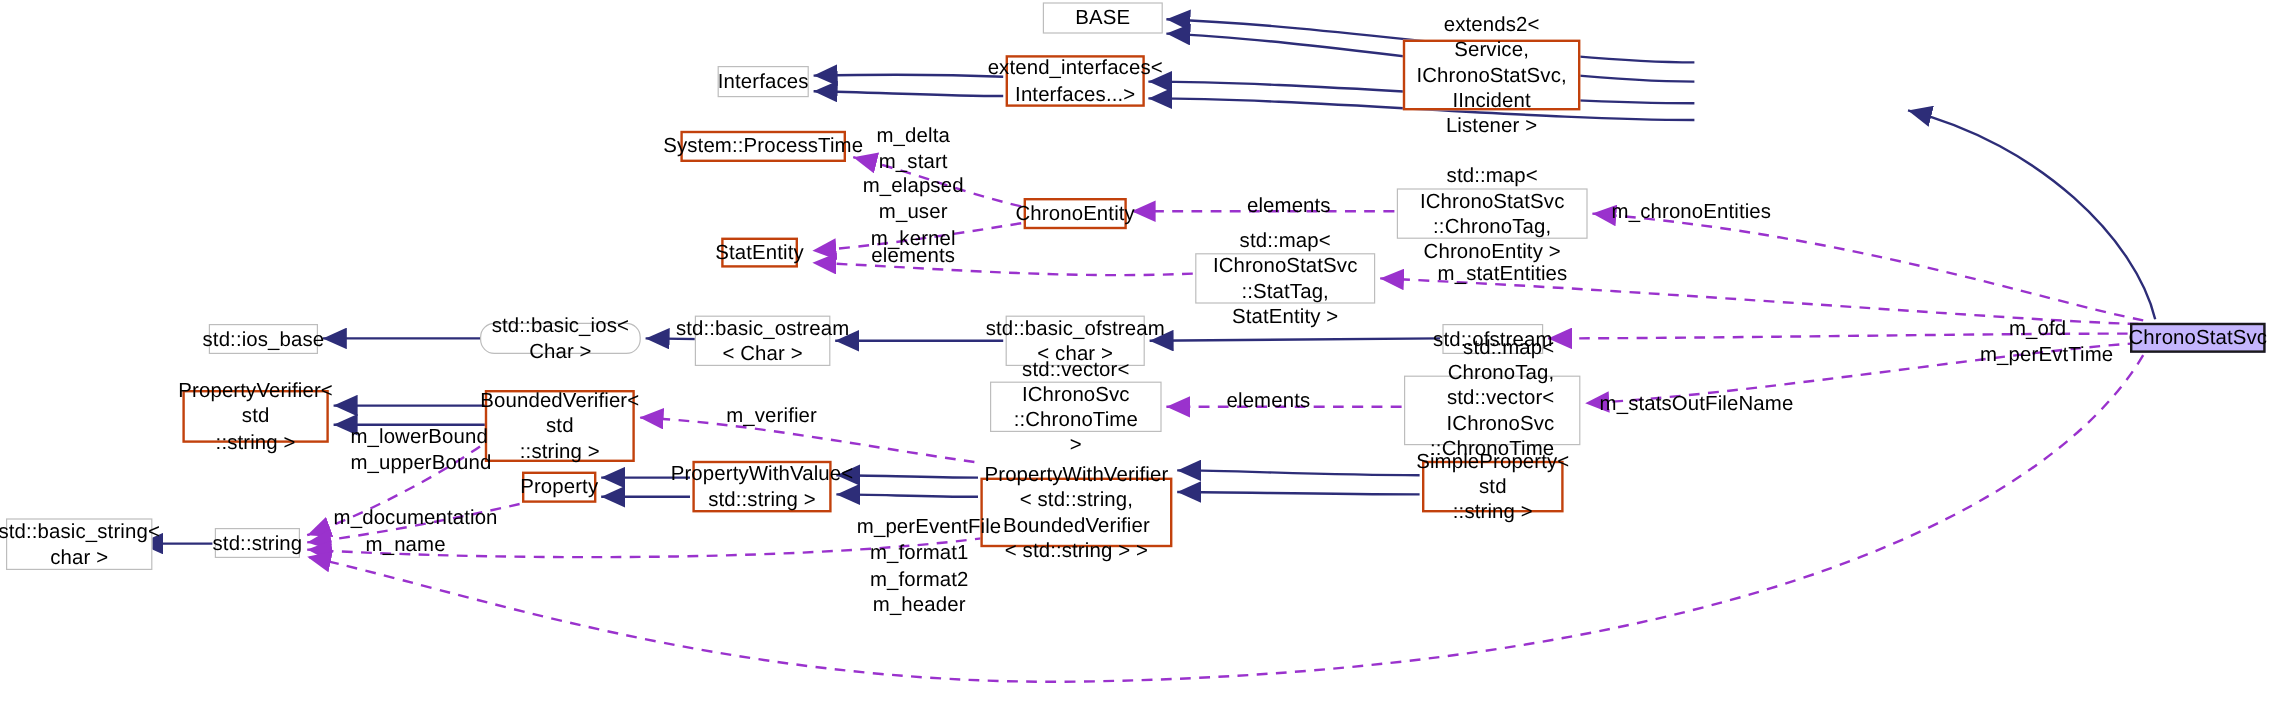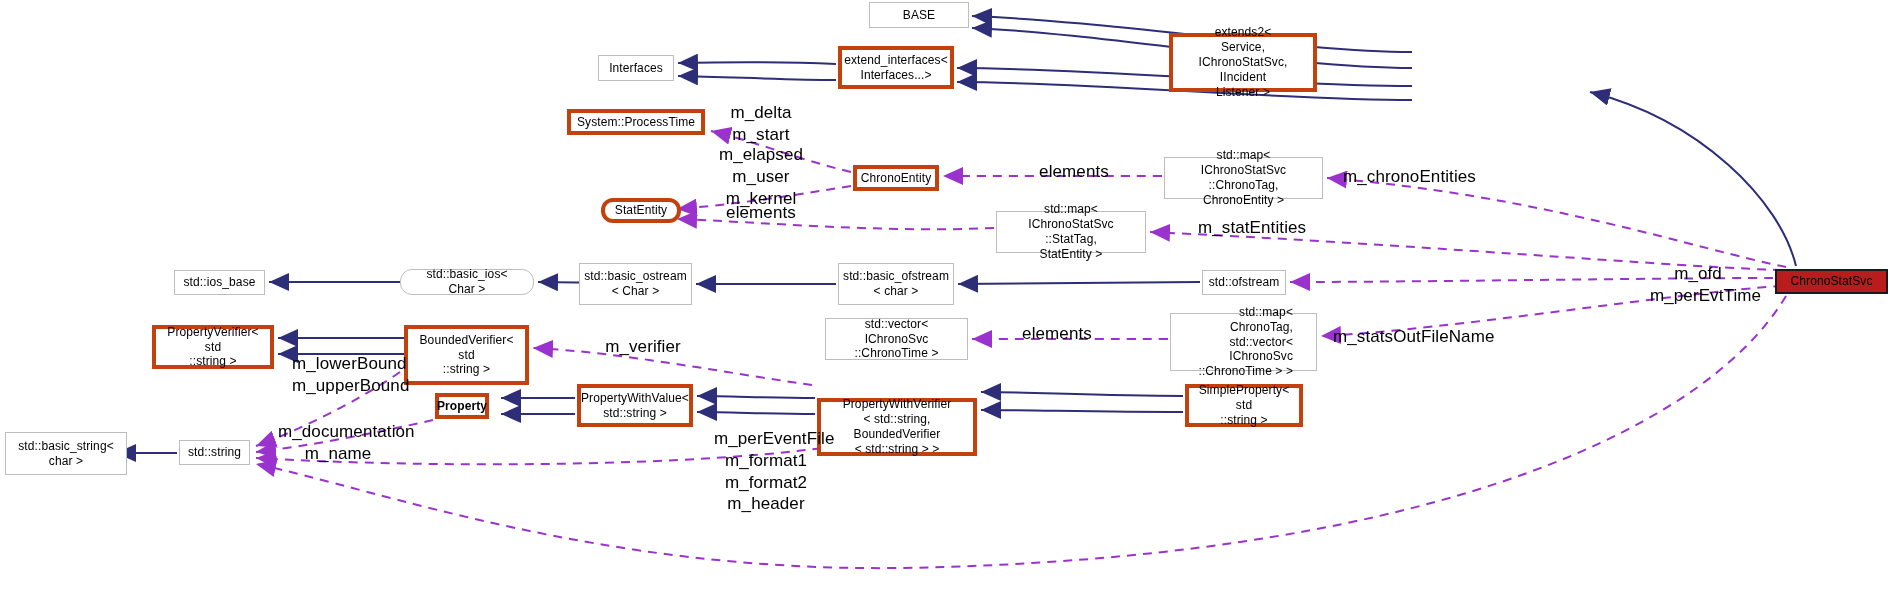--- a/index.html
+++ b/index.html
@@ -1,25 +1,25 @@
 <!DOCTYPE html>
 <html><head>
 <meta charset="utf-8">
 <style>
   html,body{margin:0;padding:0;background:#ffffff;}
   #canvas{position:relative;width:1893px;height:596px;background:#ffffff;
           font-family:"Liberation Sans","DejaVu Sans",sans-serif;overflow:hidden;}
   svg.edges{position:absolute;left:0;top:0;width:1893px;height:596px;pointer-events:none;}
   .node{position:absolute;box-sizing:border-box;display:flex;align-items:center;
         justify-content:center;text-align:center;background:#ffffff;
-        font-size:12px;color:#000000;line-height:1.24;letter-spacing:0.1px;
+        font-size:17px;color:#000000;line-height:1.24;letter-spacing:0.1px;
         padding:2px 23px;white-space:pre-line;}
   .node.grey{border:1px solid #bdbdbd;}
-  .node.black{border:4px solid #c2410c;}
-  .node.focus{border:2px solid #1a1a1a;background:#b91c1c;}
+  .node.black{border:2px solid #c2410c;}
+  .node.focus{border:2px solid #1a1a1a;background:#c4b5fd;}
   .elabel{position:absolute;font-size:17px;color:#000;white-space:pre-line;
           text-align:center;line-height:1.28;letter-spacing:0.1px;}
 </style>
 </head>
 <body>
 
 <div id="canvas">
 
   <svg class="edges" viewBox="0 0 1893 596" xmlns="http://www.w3.org/2000/svg">
     <defs>
@@ -97,42 +97,42 @@
 
   <div class="node grey" style="left:869px;top:2px;width:100px;height:26px;">BASE</div>
   <div class="node grey" style="left:598px;top:55px;width:76px;height:26px;">Interfaces</div>
   <div class="node black" style="left:838px;top:46px;width:116px;height:43px;">extend_interfaces&lt;
 Interfaces...&gt;</div>
   <div class="node black" style="left:1169px;top:33px;width:148px;height:59px;">extends2&lt; Service,
 IChronoStatSvc, IIncident
 Listener &gt;</div>
   <div class="node black" style="left:567px;top:109px;width:138px;height:26px;">System::ProcessTime</div>
   <div class="node black" style="left:853px;top:165px;width:86px;height:26px;">ChronoEntity</div>
-  <div class="node black" style="left:601px;top:198px;width:80px;height:25px;border-radius:12px;">StatEntity</div>
+  <div class="node black" style="left:601px;top:198px;width:64px;height:25px;">StatEntity</div>
   <div class="node grey" style="left:1164px;top:157px;width:159px;height:42px;">std::map&lt; IChronoStatSvc
 ::ChronoTag, ChronoEntity &gt;</div>
   <div class="node grey" style="left:996px;top:211px;width:150px;height:42px;">std::map&lt; IChronoStatSvc
 ::StatTag, StatEntity &gt;</div>
   <div class="node grey" style="left:174px;top:270px;width:91px;height:25px;">std::ios_base</div>
   <div class="node grey" style="left:400px;top:269px;width:134px;height:26px;border-radius:12px;">std::basic_ios&lt; Char &gt;</div>
   <div class="node grey" style="left:838px;top:263px;width:116px;height:42px;">std::basic_ofstream
 &lt; char &gt;</div>
   <div class="node grey" style="left:579px;top:263px;width:113px;height:42px;">std::basic_ostream
 &lt; Char &gt;</div>
   <div class="node grey" style="left:1202px;top:270px;width:84px;height:25px;">std::ofstream</div>
   <div class="node black" style="left:152px;top:325px;width:122px;height:44px;">PropertyVerifier&lt; std
 ::string &gt;</div>
   <div class="node black" style="left:404px;top:325px;width:125px;height:60px;">BoundedVerifier&lt; std
 ::string &gt;</div>
   <div class="node grey" style="left:825px;top:318px;width:143px;height:42px;">std::vector&lt; IChronoSvc
 ::ChronoTime &gt;</div>
   <div class="node grey" style="left:1170px;top:313px;width:147px;height:58px;text-align:right;">std::map&lt; ChronoTag,
 std::vector&lt; IChronoSvc
 ::ChronoTime &gt; &gt;</div>
-  <div class="node black" style="left:435px;top:393px;width:50px;height:26px;font-weight:bold;">Property</div>
+  <div class="node black" style="left:435px;top:393px;width:62px;height:26px;">Property</div>
   <div class="node black" style="left:577px;top:384px;width:116px;height:43px;">PropertyWithValue&lt;
 std::string &gt;</div>
   <div class="node black" style="left:817px;top:398px;width:160px;height:58px;">PropertyWithVerifier
 &lt; std::string, BoundedVerifier
 &lt; std::string &gt; &gt;</div>
   <div class="node black" style="left:1185px;top:384px;width:118px;height:43px;">SimpleProperty&lt; std
 ::string &gt;</div>
   <div class="node grey" style="left:5px;top:432px;width:122px;height:43px;">std::basic_string&lt;
 char &gt;</div>
   <div class="node grey" style="left:179px;top:440px;width:71px;height:25px;">std::string</div>

